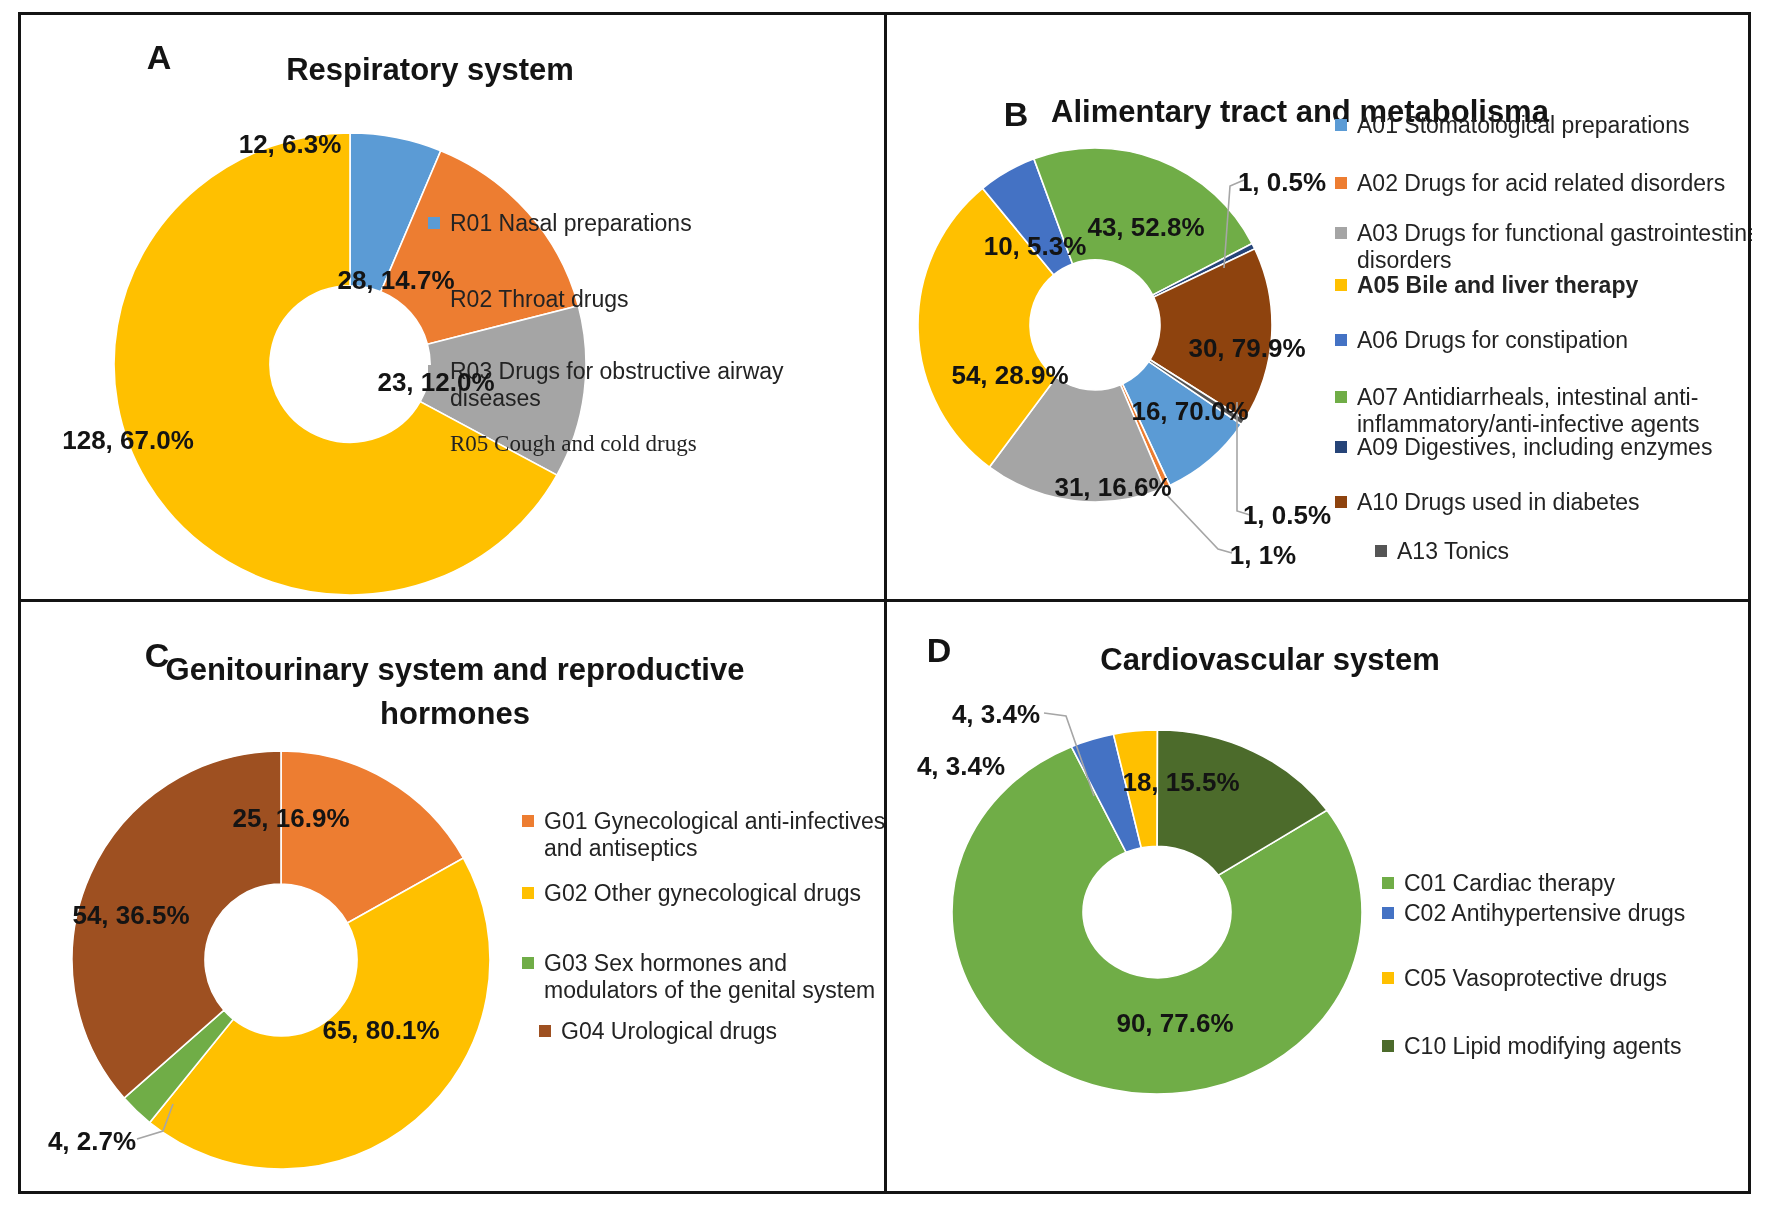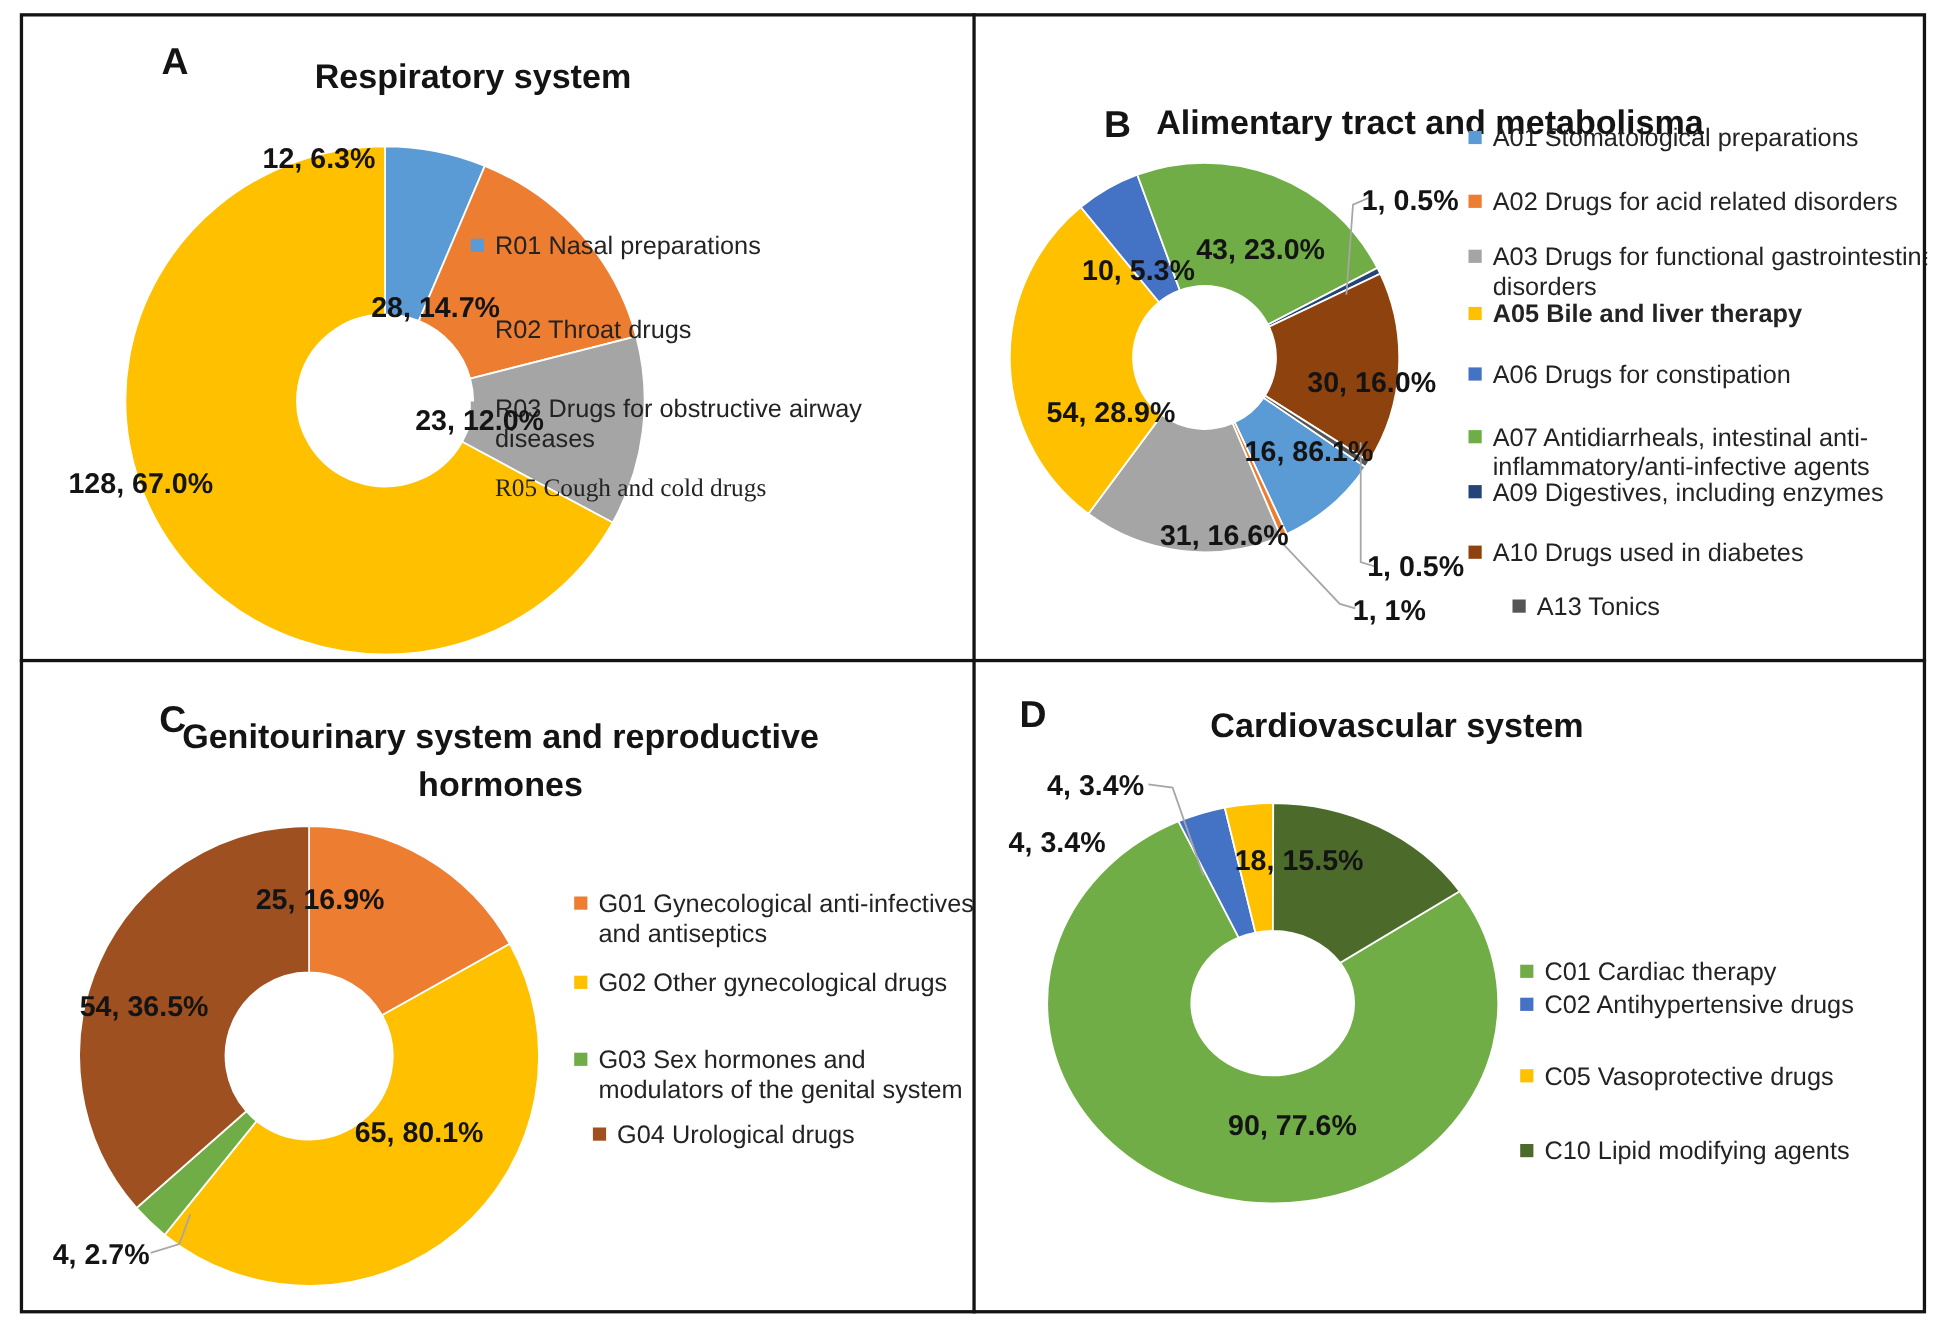--- a/index.html
+++ b/index.html
@@ -85,28 +85,28 @@
         <span class="legend-marker" style="background: rgb(165, 165, 165);"></span>
         <span class="legend-label">R03 Drugs for obstructive airway
 diseases</span>
       </div>
       <div class="legend-item" style="left: 428px; top: 430px; font-family: Liberation Serif, serif;">
         <span class="legend-marker" style="background: rgb(255, 192, 0);"></span>
         <span class="legend-label">R05 Cough and cold drugs</span>
       </div>
       <div class="panel-letter" style="left: 1016px; top: 114px;">B</div>
       <div class="panel-title" style="left: 1300px; top: 112px; width: 720px;">Alimentary tract and metabolisma</div>
-      <div class="slice-label" style="left: 1190px; top: 411px;">16, 86.1%</div>
+      <div class="slice-label" style="left: 1190px; top: 411px;">16, 70.0%</div>
       <div class="slice-label" style="left: 1263px; top: 555px;">1, 1%</div>
       <div class="slice-label" style="left: 1113px; top: 487px;">31, 16.6%</div>
       <div class="slice-label" style="left: 1010px; top: 375px;">54, 28.9%</div>
       <div class="slice-label" style="left: 1035px; top: 246px;">10, 5.3%</div>
-      <div class="slice-label" style="left: 1146px; top: 227px;">43, 23.0%</div>
+      <div class="slice-label" style="left: 1146px; top: 227px;">43, 52.8%</div>
       <div class="slice-label" style="left: 1282px; top: 182px;">1, 0.5%</div>
-      <div class="slice-label" style="left: 1247px; top: 348px;">30, 16.0%</div>
+      <div class="slice-label" style="left: 1247px; top: 348px;">30, 79.9%</div>
       <div class="slice-label" style="left: 1287px; top: 515px;">1, 0.5%</div>
       <div class="legend-item" style="left: 1335px; top: 112px;">
         <span class="legend-marker" style="background: rgb(91, 155, 213);"></span>
         <span class="legend-label">A01 Stomatological preparations</span>
       </div>
       <div class="legend-item" style="left: 1335px; top: 170px;">
         <span class="legend-marker" style="background: rgb(237, 125, 49);"></span>
         <span class="legend-label">A02 Drugs for acid related disorders</span>
       </div>
       <div class="legend-item" style="left: 1335px; top: 220px;">

